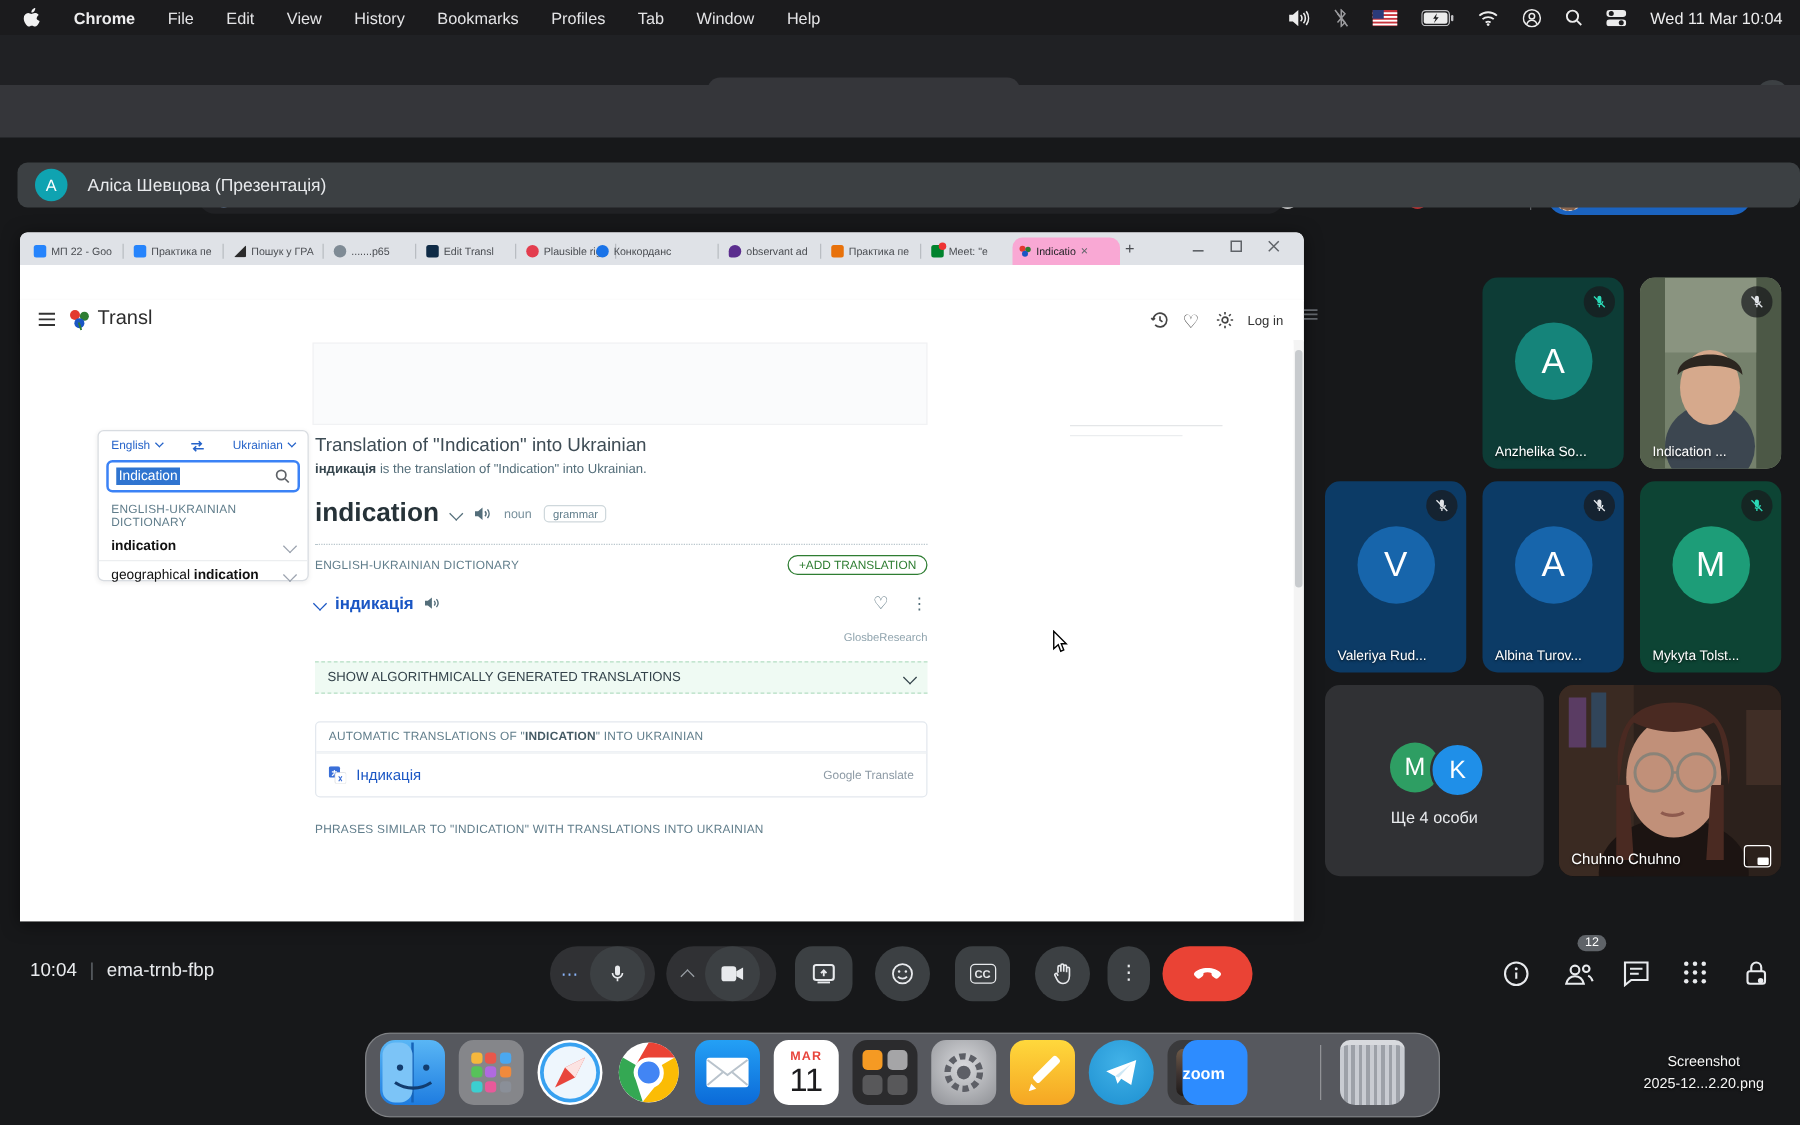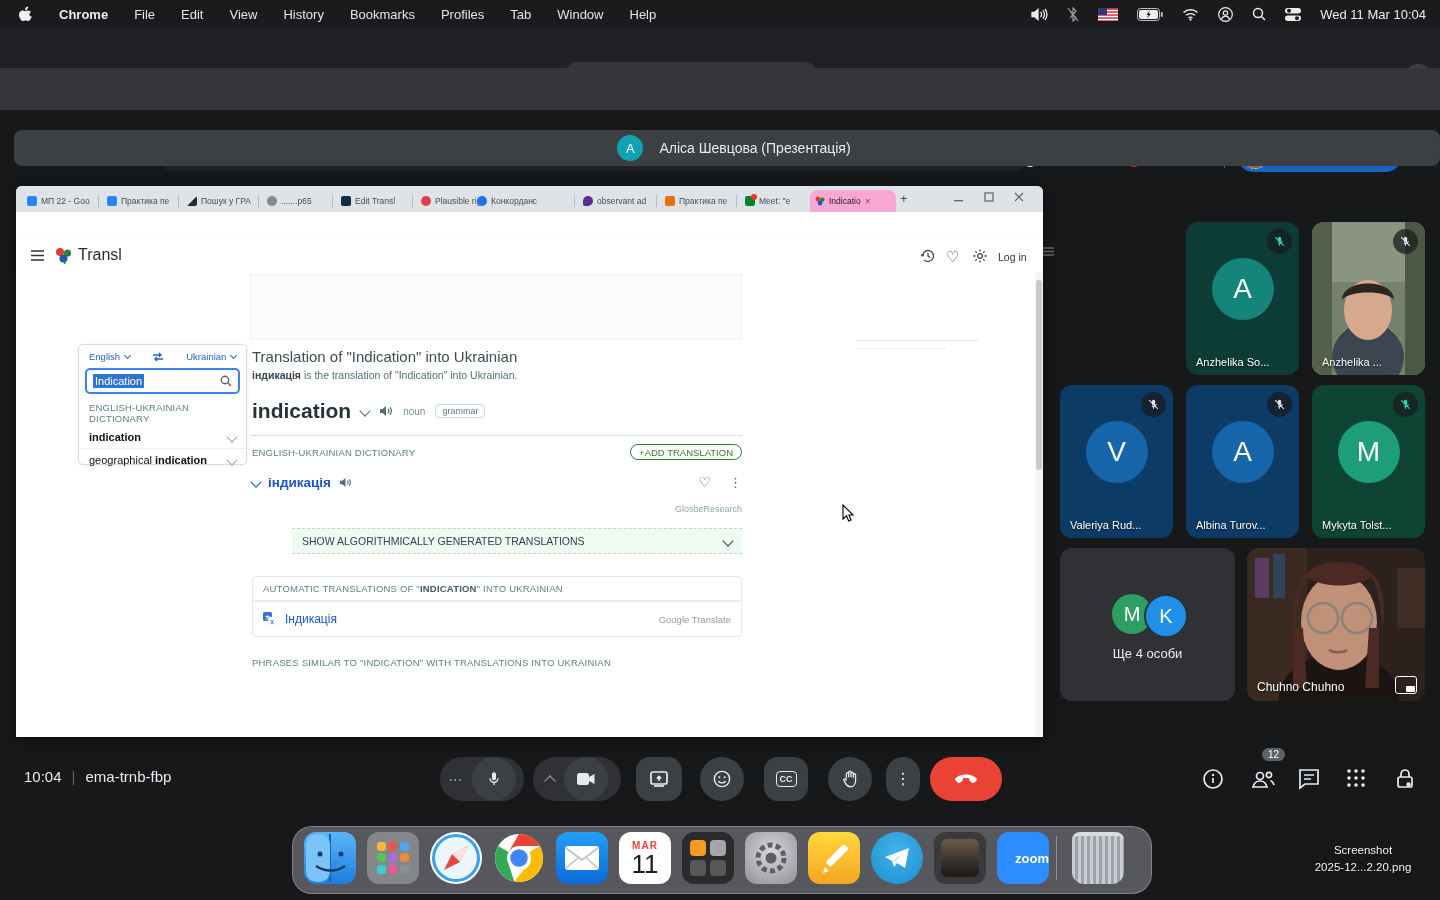--- a/index.html
+++ b/index.html
@@ -1,18 +1,18 @@
 <!DOCTYPE html>
 <html><head>
 <meta charset="utf-8">
 <style>
   html,body{margin:0;padding:0;background:#000;}
   #screen{position:relative;width:1440px;height:900px;overflow:hidden;
     font-family:"Liberation Sans","DejaVu Sans",sans-serif;background:#17181a;}
-  .abs{position:absolute;justify-content:center;}
+  .abs{position:absolute;}
   .flex{display:flex;align-items:center;}
   svg{display:block;}
 
   
   #menubar{left:0;top:0;width:1440px;height:28px;background:#1b1b1d;color:#ededee;
     display:flex;align-items:center;font-size:13px;}
   #menubar .left{display:flex;align-items:center;gap:26px;padding-left:18px;}
   #menubar .right{margin-left:auto;display:flex;align-items:center;gap:19px;padding-right:14px;}
   .mb-app{font-weight:bold;}
   .mb-item{color:#e4e4e6;}
@@ -82,21 +82,21 @@
     font-size:9.5px;color:#2563c9;}
   #searchbox{margin:2px 6px;height:22px;border:2px solid #3b82f6;border-radius:5px;display:flex;
     align-items:center;justify-content:space-between;padding:0 6px;}
   #searchbox .sel{background:#2f74d0;color:#fff;font-size:11px;padding:1px 2px;}
   .dictrow{display:flex;align-items:center;justify-content:space-between;padding:5px 10px;font-size:11px;color:#111;}
   
   .gl-main{position:absolute;left:236px;width:490px;}
   .grammar-badge{border:1px solid #cfd8dc;border-radius:4px;font-size:9px;color:#607d8b;padding:1px 6px;}
   .addbtn{border:1px solid #2e7d32;border-radius:10px;color:#2e7d32;font-size:9.5px;padding:1.5px 8px;background:#fff;}
   .greenbar{background:#effaf3;border-top:1px dashed #b5dec4;border-bottom:1px dashed #b5dec4;
-    display:flex;align-items:center;justify-content:space-between;padding:0 10px;height:24px;font-size:10.5px;color:#33424a;margin-left:40px;}
+    display:flex;align-items:center;justify-content:space-between;padding:0 10px;height:24px;font-size:10.5px;color:#33424a;}
   .autobox{border:1px solid #e3e8ee;border-radius:4px;}
   .autohead{border-bottom:1px solid #e9edf2;padding:6px 10px;}
   .autorow{display:flex;align-items:center;justify-content:space-between;padding:10px 10px;}
   .engine{font-size:9.5px;color:#8d9aa5;}
 
   
   .tile{position:absolute;border-radius:12px;overflow:hidden;background:#202124;}
   .tile .nm{position:absolute;left:10px;bottom:7px;font-size:11px;color:#fff;white-space:nowrap;
     text-shadow:0 1px 2px rgba(0,0,0,.7);}
   .mutebadge{position:absolute;top:7px;right:7px;width:25px;height:25px;border-radius:50%;
@@ -671,21 +671,21 @@
         <ellipse cx="56" cy="135" rx="36" ry="34" fill="#3c4650"></ellipse>
         <ellipse cx="56" cy="88" rx="24" ry="30" fill="#d6a98c"></ellipse>
         <path d="M30 78c0-22 52-22 52 0-6-10-46-10-52 0z" fill="#2c2620"></path>
       </svg>
     <span class="mutebadge">
         <svg width="13" height="13" viewBox="0 0 24 24" fill="none" stroke="currentColor" stroke-width="2">
           <path d="M9 6a3 3 0 0 1 6 0v5a3 3 0 0 1-3 3 3 3 0 0 1-3-3z" fill="currentColor" stroke="none"></path>
           <path d="M17 11a5 5 0 0 1-7.9 4M12 17v3M4 4l16 16"></path>
         </svg>
       </span>
-    <span class="nm">Anzhelika ...</span>
+    <span class="nm">Indication ...</span>
   </div>
 
   <div class="tile" style="left:1060px;top:385px;width:113px;height:153px;background:#0c3b66">
     <span class="avcircle" style="background:#1765ab">V</span>
     <span class="mutebadge">
         <svg width="13" height="13" viewBox="0 0 24 24" fill="none" stroke="currentColor" stroke-width="2">
           <path d="M9 6a3 3 0 0 1 6 0v5a3 3 0 0 1-3 3 3 3 0 0 1-3-3z" fill="currentColor" stroke="none"></path>
           <path d="M17 11a5 5 0 0 1-7.9 4M12 17v3M4 4l16 16"></path>
         </svg>
       </span>
@@ -911,21 +911,21 @@
   </div>
   <div class="dicon" style="left:871px;background:radial-gradient(circle at 50% 35%,#41b2e8,#1d8fd0);display:flex;align-items:center;justify-content:center;border-radius:50%">
     <svg width="26" height="22" viewBox="0 0 26 22">
         <path d="M1 10L25 1l-4 20-8-5-3 4-2-6z" fill="#fff"></path>
         <path d="M8 14l13-10-10 11z" fill="#cfe8f5"></path>
       </svg>
   </div>
   <div class="dicon" style="left:934px;background:#3a3a3c;display:flex;align-items:center;justify-content:center">
     <span style="width:38px;height:38px;border-radius:6px;background:linear-gradient(180deg,#6e5a48 0%,#3c3230 55%,#1e1a18 100%)"></span>
   </div>
-  <div class="dicon" style="left:997px;background:#2d8cff;display:flex;align-items:center;justify-content:flex-end">
+  <div class="dicon" style="left:946px;background:#2d8cff;display:flex;align-items:center;justify-content:flex-start">
     <span style="color:#fff;font-size:13px;font-weight:bold">zoom</span>
   </div>
   <span class="dsep"></span>
   <div class="dicon" style="left:1072px;background:repeating-linear-gradient(90deg,#c9ccd2 0 3px,#9da1a8 3px 6px);border-radius:8px 8px 12px 12px;border-top:4px solid #d8dade;box-sizing:border-box"></div>
 
   <div id="shotlabel">
     <div>Screenshot</div>
     <div>2025-12...2.20.png</div>
   </div>
 

